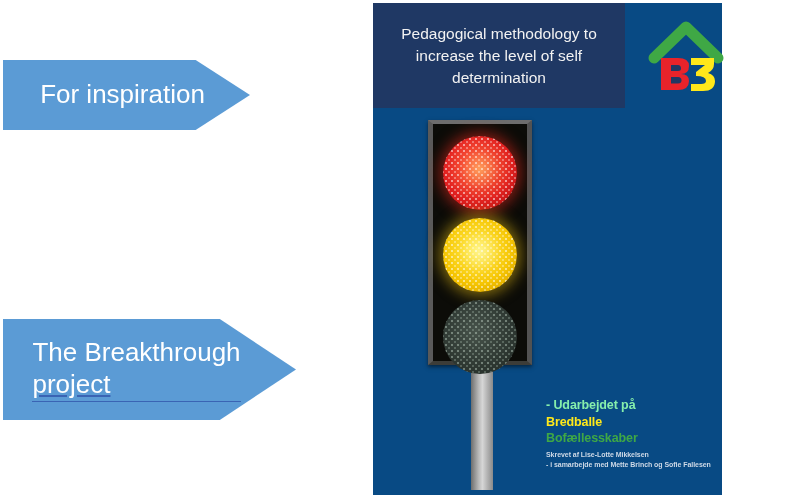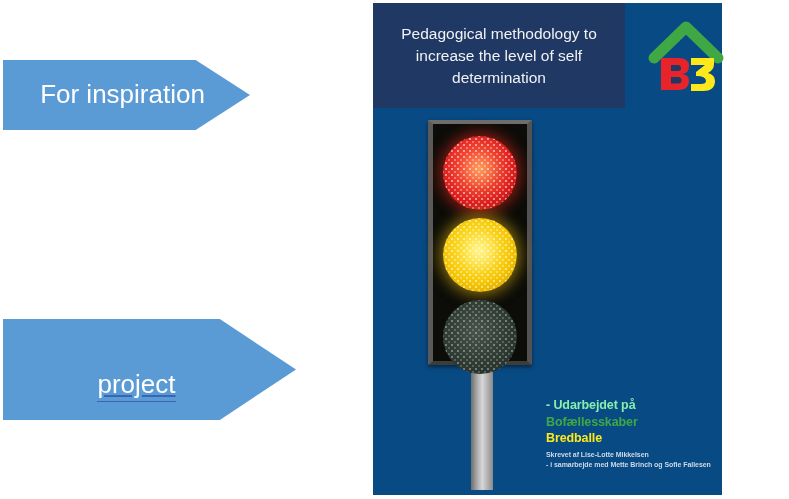--- a/index.html
+++ b/index.html
@@ -204,21 +204,21 @@
   #credit-small-1 { margin-top: 3px; }
 </style>
 </head>
 <body>
 
 <div id="arrow-inspiration" class="arrow-shape">
   <span class="arrow-label">For inspiration</span>
 </div>
 
 <div id="arrow-breakthrough" class="arrow-shape">
-  <span class="arrow-label"><br><span class="ul">project</span></span>
+  <span class="arrow-label"><span>The Breakthrough</span><br><span class="ul">project</span></span>
 </div>
 
 <div id="poster">
 
   <div id="poster-header">
     <div id="poster-title">Pedagogical methodology to increase the level of self determination</div>
   </div>
 
   <div id="pole"></div>
 
@@ -229,22 +229,22 @@
     <div id="lamp-yellow" class="tl-lamp">
       <div class="led-grid"></div>
     </div>
     <div id="lamp-green" class="tl-lamp">
       <div class="led-grid"></div>
     </div>
   </div>
 
   <div id="credits">
     <div id="credit-1" class="credit-line">- Udarbejdet på</div>
+    <div id="credit-2" class="credit-line">Bredballe</div>
     <div id="credit-3" class="credit-line">Bofællesskaber</div>
-    <div id="credit-2" class="credit-line">Bredballe</div>
     <div id="credit-small-1" class="credit-small">Skrevet af Lise-Lotte Mikkelsen</div>
     <div id="credit-small-2" class="credit-small">- i samarbejde med Mette Brinch og Sofie Fallesen</div>
   </div>
 </div>
 
 <svg id="logo" viewBox="0 0 76 80">
 
   <path d="M6 40 L38 9 L70 40" fill="none" stroke="#3fa845" stroke-width="11" stroke-linecap="round" stroke-linejoin="round"></path>
 
   <path d="M13 40 L13 72 L30 72 Q41 72 41 63 Q41 56 33 56 Q41 56 41 48 Q41 40 30 40 Z" fill="#e8232a"></path>

